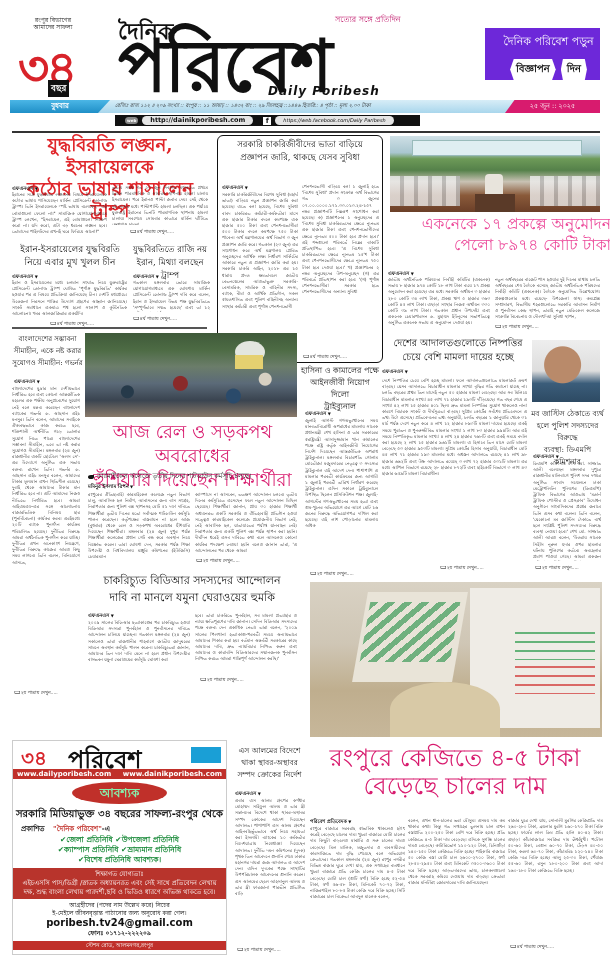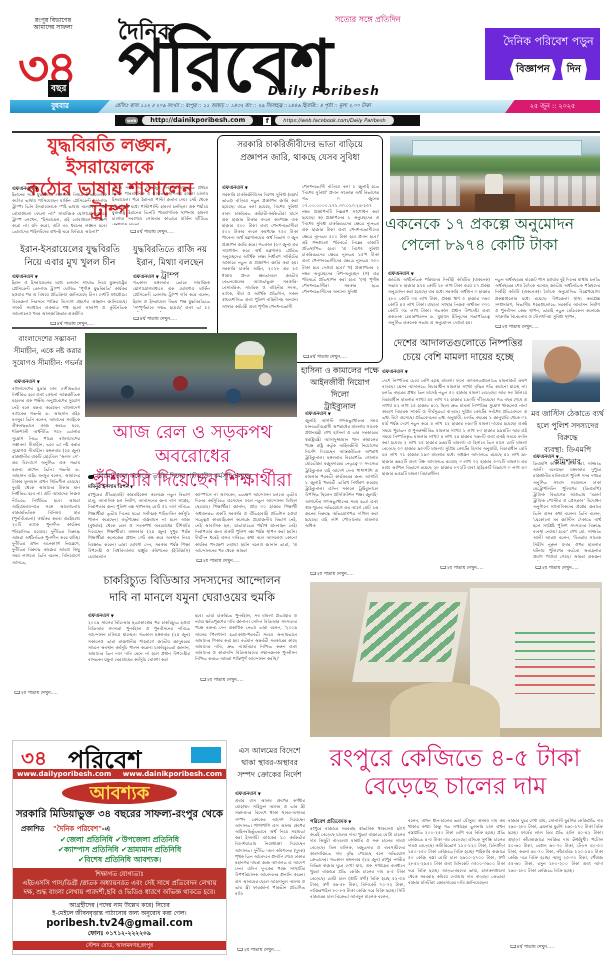--- a/index.html
+++ b/index.html
@@ -114,21 +114,21 @@
 <div class="abs body-text" style="left:302px;top:184px;width:77px;height:160px;">পেনশনভোগী বাড়িয়ে বলা ১ জুলাই হতে 'বিশেষ সুবিধা' প্রদান সংক্রান্ত অর্থ বিভাগের গত ৩ জুনের ০৭.০০.০০০০.১৭১.৩৩.০১৩.২৪-১৫৭ নম্বর প্রজ্ঞাপনটি নিম্নরূপ সংশোধন করা হয়েছে। ক) প্রজ্ঞাপনের ১ অনুচ্ছেদের এ 'বিশেষ সুবিধা চাকরিরতদের ক্ষেত্রে ন্যূনতম এক হাজার টাকা এবং পেনশনভোগীদের ক্ষেত্রে ন্যূনতম ৫০০ টাকা হবে প্রদান হবে।' এই শব্দগুলো পরিবর্তে নিম্নের বাক্যটি প্রতিস্থাপিত হবে। 'এ বিশেষ সুবিধা চাকরিরতদের ক্ষেত্রে ন্যূনতম ১৫'শ টাকা এবং পেনশনভোগীদের ক্ষেত্রে ন্যূনতম ৭৫০ টাকা হবে দেওয়া হবে।' খ) প্রজ্ঞাপনের ২ নম্বর অনুচ্ছেদের উপ-অনুচ্ছেদ (গ) এর পরিবর্তে প্রতিস্থাপন করা হবে: '(গ) পূর্ণাঙ্গ পেনশনভোগীরা সরকার হতে পেনশনভোগীদের অন্যান্য সুবিধা</div>
 <div class="abs cont" style="left:303px;top:352px;">৪র্থ পাতায় দেখুন.....</div>
 
 <div class="abs photo" style="left:390px;top:136px;width:210px;height:76px;background:linear-gradient(180deg,#cfe0e6 0%,#a9c6cf 22%,#6d9a58 30%,#55814a 45%,#c9c2b4 60%,#8a5a3a 78%,#6b3f28 100%);">
   <div style="position:absolute;left:22px;top:4px;width:170px;height:16px;background:#dfeef2;border:1px solid #9bb;"></div>
   <div style="position:absolute;left:95px;top:38px;width:18px;height:22px;background:#e8e4dc;border-radius:4px 4px 0 0;"></div>
   <div style="position:absolute;left:85px;top:58px;width:40px;height:18px;background:#5a3a28;"></div>
   <div style="position:absolute;left:0;top:40px;width:70px;height:30px;background:repeating-linear-gradient(90deg,#eee 0 10px,#bbb 10px 14px);opacity:.8;"></div>
   <div style="position:absolute;left:140px;top:40px;width:70px;height:30px;background:repeating-linear-gradient(90deg,#eee 0 10px,#bbb 10px 14px);opacity:.8;"></div>
 </div>
-<div class="abs hl" style="left:372px;top:214px;width:215px;font-size:15.5px;color:#14532d;font-weight:normal;line-height:21px;">
+<div class="abs hl" style="left:396px;top:214px;width:215px;font-size:15.5px;color:#ec4899;font-weight:normal;line-height:21px;text-align:right;">
   <div>একনেকে ১৭ প্রকল্পে অনুমোদন</div>
   <div>পেলো ৮৯৭৪ কোটি টাকা</div>
 </div>
 <div class="abs byline" style="left:388px;top:270px;">এফএনএস</div>
 <div class="abs body-text" style="left:388px;top:277px;width:102px;height:52px;">জাতীয় অর্থনৈতিক পরিষদের নির্বাহী কমিটির (একনেক) সভায় ৮ হাজার ৯৭৪ কোটি ১৮ লাখ টাকা ব্যয়ে ১৭ প্রকল্প অনুমোদন করা হয়েছে। এর মধ্যে সরকারি অর্থায়ন ৩ হাজার ২৮০ কোটি ৩৪ লাখ টাকা, প্রকল্প ঋণ ৫ হাজার ৩৬৩ কোটি ৪৫ লাখ টাকা। এছাড়া সংস্থার নিজস্ব অর্থায়ন ৩৩০ কোটি ৩৯ লাখ টাকা। গতকাল প্রধান উপদেষ্টা এবং একনেক চেয়ারপারসন ড. মুহাম্মদ ইউনূসের সভাপতিত্বে অনুষ্ঠিত একনেক সভায় এ অনুমোদন দেওয়া হয়।</div>
 <div class="abs body-text" style="left:495px;top:277px;width:105px;height:44px;">নতুন অর্থবছরের বাজেট পাস হওয়ার দুই দিনের মাথায় চলতি অর্থবছরের শেষ বৈঠকে বসেছে জাতীয় অর্থনৈতিক পরিষদের নির্বাহী কমিটি (একনেক)। বৈঠকে অনুমোদিত উল্লেখযোগ্য প্রকল্পগুলোর মধ্যে রয়েছে- উপজেলা স্বাস্থ্য কমপ্লেক্স সম্প্রসারণ, বিভাগীয় শহরগুলোতে সরকারি আবাসন নির্মাণ ও পুনর্বাসন কেন্দ্র স্থাপন, তারাই নতুন মেডিকেল কলেজে সংক্রান্তি বিবেচনায় ও দৌলৎদিয়া সুবিধা স্থাপন,</div>
 <div class="abs cont" style="left:495px;top:322px;">২য় পাতায় দেখুন.....</div>
 
 <div class="abs hl" style="left:388px;top:336px;width:140px;font-size:9.5px;color:#111;font-weight:normal;line-height:14px;">
   <div>দেশের আদালতগুলোতে নিষ্পত্তির</div>
@@ -230,21 +230,21 @@
   <div style="height:28px;position:relative;">
     <span class="abs" style="left:8px;top:2px;font-size:20px;font-weight:bold;color:#d8232a;">৩৪</span>
     <span class="abs" style="left:55px;top:0;font-family:'DejaVu Serif',serif;font-size:24px;font-weight:bold;color:#111;">পরিবেশ</span>
     <span class="abs" style="left:178px;top:6px;width:30px;height:16px;background:#1a9fd6;"></span>
   </div>
   <div style="background:#c0302a;color:#fff;font-size:7px;font-weight:bold;display:flex;justify-content:space-between;padding:1px 4px;">
     <span>www.dailyporibesh.com</span>
     <span>www.dainikporibesh.com</span>
   </div>
   <div style="text-align:center;padding-top:3px;">
-    <span style="display:inline-block;background:#c0302a;color:#fde047;font-size:18px;font-weight:bold;padding:0 28px;border-radius:50%;line-height:22px;">আবশ্যক</span>
+    <span style="display:inline-block;background:#c0302a;color:#86efac;font-size:12px;font-weight:bold;padding:0 28px;border-radius:50%;line-height:22px;">আবশ্যক</span>
   </div>
   <div style="font-size:10px;font-weight:bold;text-align:center;color:#111;margin-top:2px;">সরকারি মিডিয়াভুক্ত ৩৪ বছরের সাফল্য-রংপুর থেকে</div>
   <div style="font-size:7px;font-weight:bold;padding-left:8px;color:#111;">
     <span>প্রকাশিত</span>
     <span style="color:#c0302a;margin-left:6px;">"দৈনিক পরিবেশ"</span><span>-এ</span>
   </div>
   <div style="font-size:7.5px;font-weight:bold;color:#1a8a3a;text-align:center;line-height:10px;">
     <div><span>✔</span><span>জেলা প্রতিনিধি</span> <span>✔</span><span>উপজেলা প্রতিনিধি</span></div>
     <div><span>✔</span><span>ক্যাম্পাস প্রতিনিধি</span> <span>✔</span><span>ভ্রাম্যমান প্রতিনিধি</span></div>
     <div><span>✔</span><span>বিশেষ প্রতিনিধি আবশ্যক।</span></div>

